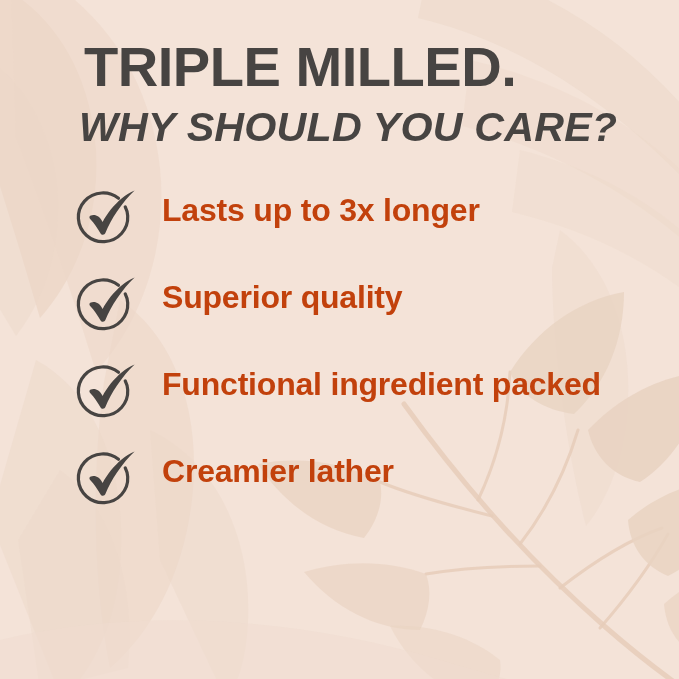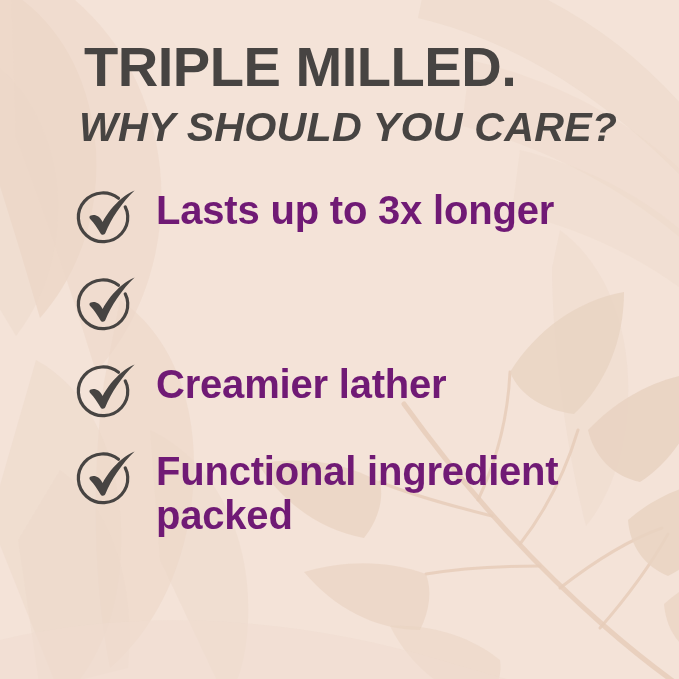--- a/index.html
+++ b/index.html
@@ -72,26 +72,26 @@
   }
   .check-icon {
     position: absolute;
     left: 74px;
     top: 0;
     width: 66px;
     height: 62px;
   }
   .benefit-text {
     position: absolute;
-    left: 156px;
+    left: 162px;
     top: 2px;
     width: 470px;
-    font-size: 40px;
+    font-size: 32px;
     font-weight: 700;
-    color: #701a75;
+    color: #c2410c;
     line-height: 44px;
     letter-spacing: -0.2px;
   }
 </style>
 </head>
 <body>
 
 <div id="infographic">
 
   <svg id="bg-watermark" viewBox="0 0 679 679" aria-hidden="true">
@@ -158,33 +158,34 @@
         </svg>
         <div class="benefit-text">Lasts up to 3x longer</div>
       </div>
 
 
       <div class="benefit-row">
         <svg class="check-icon" viewBox="0 0 66 62" aria-hidden="true">
           <path d="M 44.5 12.2 C 39.8 8.6 33.9 6.6 27.6 7.0 C 13.9 7.8 3.6 19.3 4.4 32.7 C 5.2 46.1 16.8 56.4 30.5 55.6 C 44.2 54.8 54.5 43.3 53.7 29.9 C 53.5 26.6 52.6 23.5 51.2 20.8" fill="none" stroke="#474442" stroke-width="3.2" stroke-linecap="round"></path>
           <path d="M 16.2 29.8 C 19.0 28.4 22.0 28.8 24.3 30.6 C 26.0 31.9 27.3 33.8 28.6 36.0 C 33.0 27.4 40.0 18.6 48.2 11.9 C 52.0 8.8 56.2 6.2 60.6 4.4 C 54.6 10.0 48.4 17.4 43.0 25.4 C 38.2 32.5 34.2 39.9 31.6 46.6 C 30.6 49.2 28.0 49.6 26.6 47.4 C 23.6 42.6 20.2 37.2 16.6 33.6 C 15.2 32.2 15.0 30.5 16.2 29.8 Z" fill="#474442"></path>
         </svg>
+        <div class="benefit-text">Superior quality</div>
+      </div>
+
+      <div class="benefit-row">
+        <svg class="check-icon" viewBox="0 0 66 62" aria-hidden="true">
+          <path d="M 44.5 12.2 C 39.8 8.6 33.9 6.6 27.6 7.0 C 13.9 7.8 3.6 19.3 4.4 32.7 C 5.2 46.1 16.8 56.4 30.5 55.6 C 44.2 54.8 54.5 43.3 53.7 29.9 C 53.5 26.6 52.6 23.5 51.2 20.8" fill="none" stroke="#474442" stroke-width="3.2" stroke-linecap="round"></path>
+          <path d="M 16.2 29.8 C 19.0 28.4 22.0 28.8 24.3 30.6 C 26.0 31.9 27.3 33.8 28.6 36.0 C 33.0 27.4 40.0 18.6 48.2 11.9 C 52.0 8.8 56.2 6.2 60.6 4.4 C 54.6 10.0 48.4 17.4 43.0 25.4 C 38.2 32.5 34.2 39.9 31.6 46.6 C 30.6 49.2 28.0 49.6 26.6 47.4 C 23.6 42.6 20.2 37.2 16.6 33.6 C 15.2 32.2 15.0 30.5 16.2 29.8 Z" fill="#474442"></path>
+        </svg>
+        <div class="benefit-text">Functional ingredient packed</div>
       </div>
 
       <div class="benefit-row">
         <svg class="check-icon" viewBox="0 0 66 62" aria-hidden="true">
           <path d="M 44.5 12.2 C 39.8 8.6 33.9 6.6 27.6 7.0 C 13.9 7.8 3.6 19.3 4.4 32.7 C 5.2 46.1 16.8 56.4 30.5 55.6 C 44.2 54.8 54.5 43.3 53.7 29.9 C 53.5 26.6 52.6 23.5 51.2 20.8" fill="none" stroke="#474442" stroke-width="3.2" stroke-linecap="round"></path>
           <path d="M 16.2 29.8 C 19.0 28.4 22.0 28.8 24.3 30.6 C 26.0 31.9 27.3 33.8 28.6 36.0 C 33.0 27.4 40.0 18.6 48.2 11.9 C 52.0 8.8 56.2 6.2 60.6 4.4 C 54.6 10.0 48.4 17.4 43.0 25.4 C 38.2 32.5 34.2 39.9 31.6 46.6 C 30.6 49.2 28.0 49.6 26.6 47.4 C 23.6 42.6 20.2 37.2 16.6 33.6 C 15.2 32.2 15.0 30.5 16.2 29.8 Z" fill="#474442"></path>
         </svg>
         <div class="benefit-text">Creamier lather</div>
       </div>
 
-      <div class="benefit-row">
-        <svg class="check-icon" viewBox="0 0 66 62" aria-hidden="true">
-          <path d="M 44.5 12.2 C 39.8 8.6 33.9 6.6 27.6 7.0 C 13.9 7.8 3.6 19.3 4.4 32.7 C 5.2 46.1 16.8 56.4 30.5 55.6 C 44.2 54.8 54.5 43.3 53.7 29.9 C 53.5 26.6 52.6 23.5 51.2 20.8" fill="none" stroke="#474442" stroke-width="3.2" stroke-linecap="round"></path>
-          <path d="M 16.2 29.8 C 19.0 28.4 22.0 28.8 24.3 30.6 C 26.0 31.9 27.3 33.8 28.6 36.0 C 33.0 27.4 40.0 18.6 48.2 11.9 C 52.0 8.8 56.2 6.2 60.6 4.4 C 54.6 10.0 48.4 17.4 43.0 25.4 C 38.2 32.5 34.2 39.9 31.6 46.6 C 30.6 49.2 28.0 49.6 26.6 47.4 C 23.6 42.6 20.2 37.2 16.6 33.6 C 15.2 32.2 15.0 30.5 16.2 29.8 Z" fill="#474442"></path>
-        </svg>
-        <div class="benefit-text">Functional ingredient packed</div>
-      </div>
-
     </div>
   </div>
 </div>
 
 </body></html>

